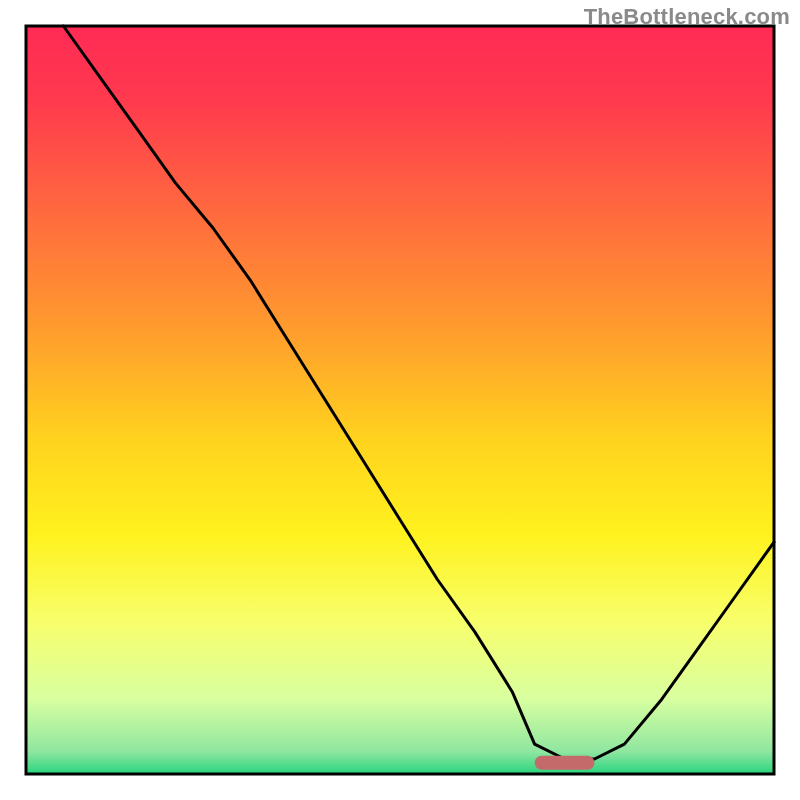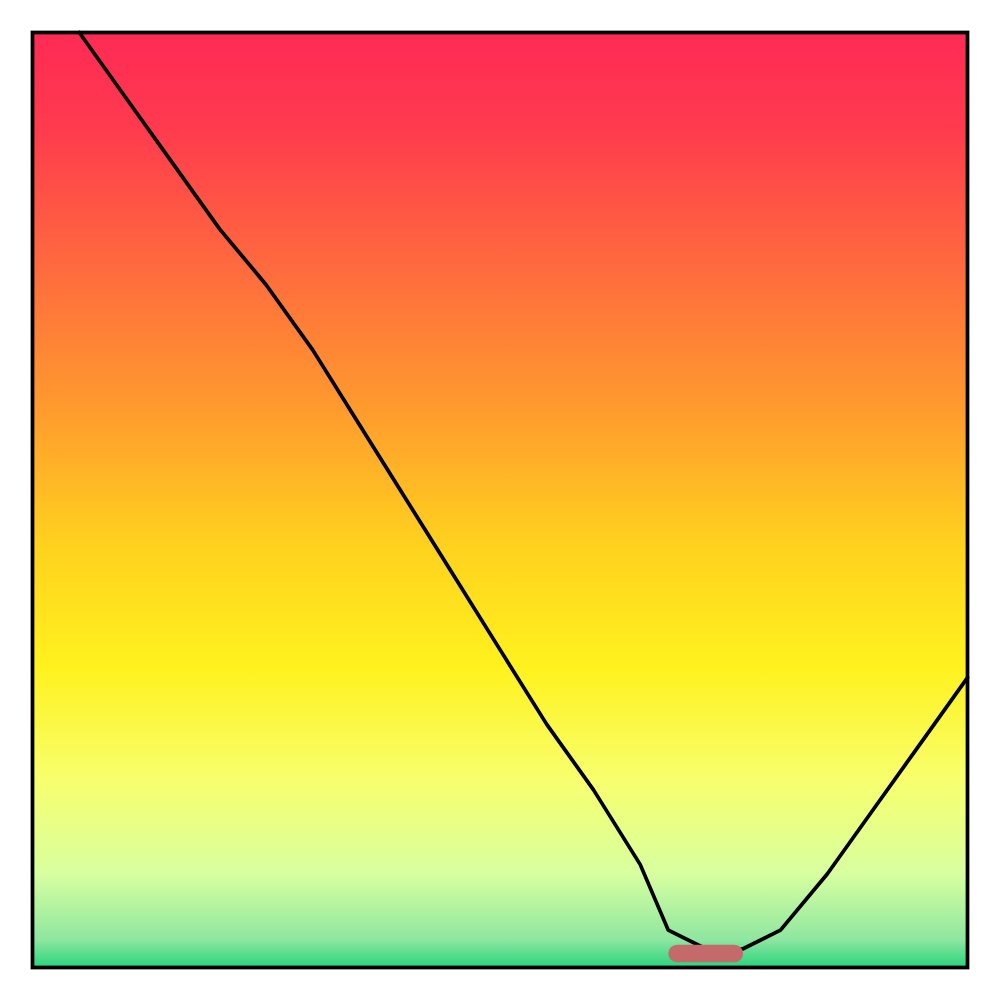--- a/index.html
+++ b/index.html
@@ -26,20 +26,21 @@
     letter-spacing: 0.2px;
   }
   svg {
     display: block;
   }
 </style>
 </head>
 <body>
 
 <div class="chart-wrap">
+  <div class="attribution">TheBottleneck.com</div>
 
   <svg width="800" height="800" viewBox="0 0 800 800">
     <defs>
       <linearGradient id="bgGrad" x1="0" y1="0" x2="0" y2="1">
           <stop offset="0.0%" stop-color="#ff2a55"></stop>
           <stop offset="10.0%" stop-color="#ff3a4e"></stop>
           <stop offset="25.0%" stop-color="#ff6a3e"></stop>
           <stop offset="40.0%" stop-color="#ff9a2e"></stop>
           <stop offset="55.0%" stop-color="#ffd21e"></stop>
           <stop offset="68.0%" stop-color="#fff21e"></stop>

